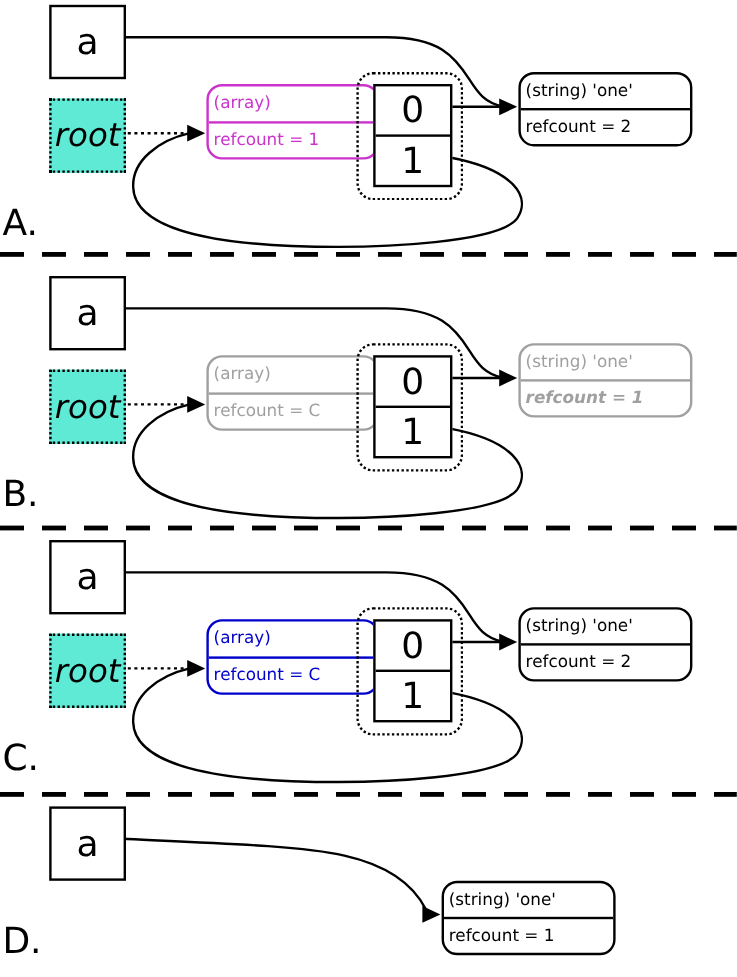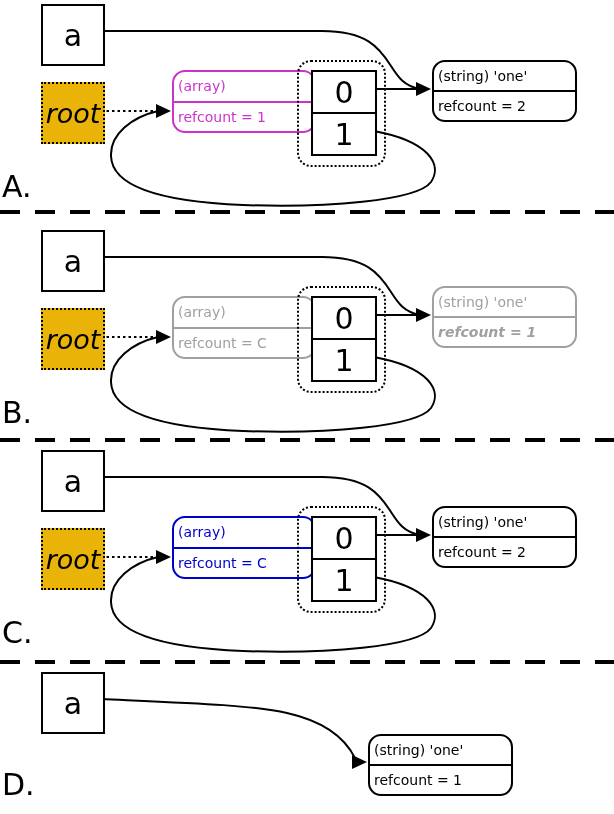--- a/index.html
+++ b/index.html
@@ -13,21 +13,21 @@
   .wire.dotted{stroke-dasharray:2.5 3}
   .arrowhead{fill:#000;stroke:none}
 
   .abox{
     position:absolute;left:41px;top:4px;width:60px;height:58px;
     border:2px solid #000;background:#fff;
     display:flex;align-items:center;justify-content:center;font-size:30px;
   }
   .rootbox{
     position:absolute;left:41px;top:82px;width:60px;height:58px;
-    border:2px dotted #000;background:#eab308;
+    border:2px dotted #000;background:#5eead4;
     display:flex;align-items:center;justify-content:center;
     font-size:27px;font-style:italic;
   }
   .zvalbox{
     position:absolute;width:140px;height:59px;border:2px solid #000;
     border-radius:13px;background:#fff;display:flex;flex-direction:column;
   }
   .arraybox{left:172px;top:70px}
   .stringbox{left:432px;top:60px;width:141px;height:58px}
   .brow{flex:1;display:flex;align-items:center;padding-left:4px;font-size:14px;white-space:nowrap}

